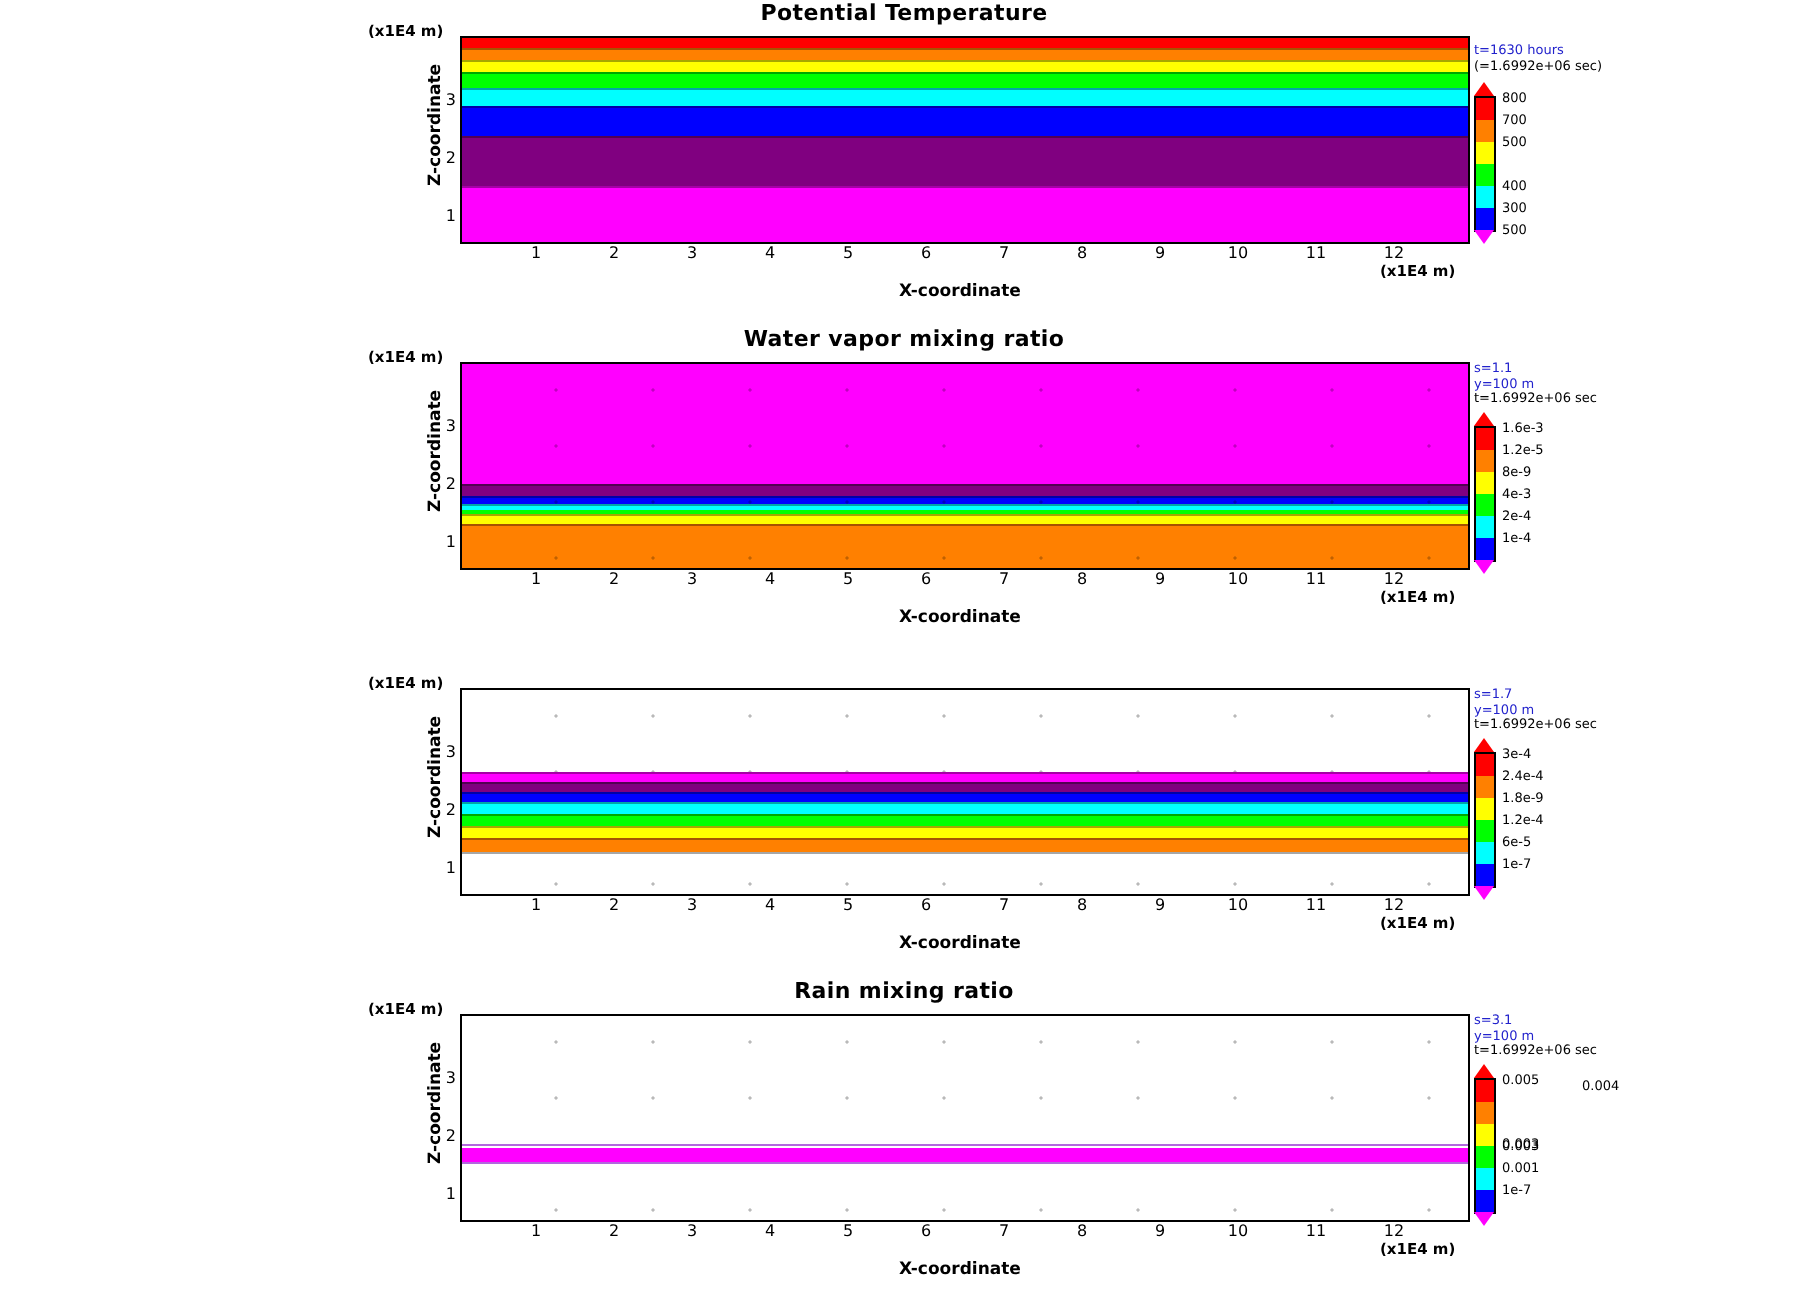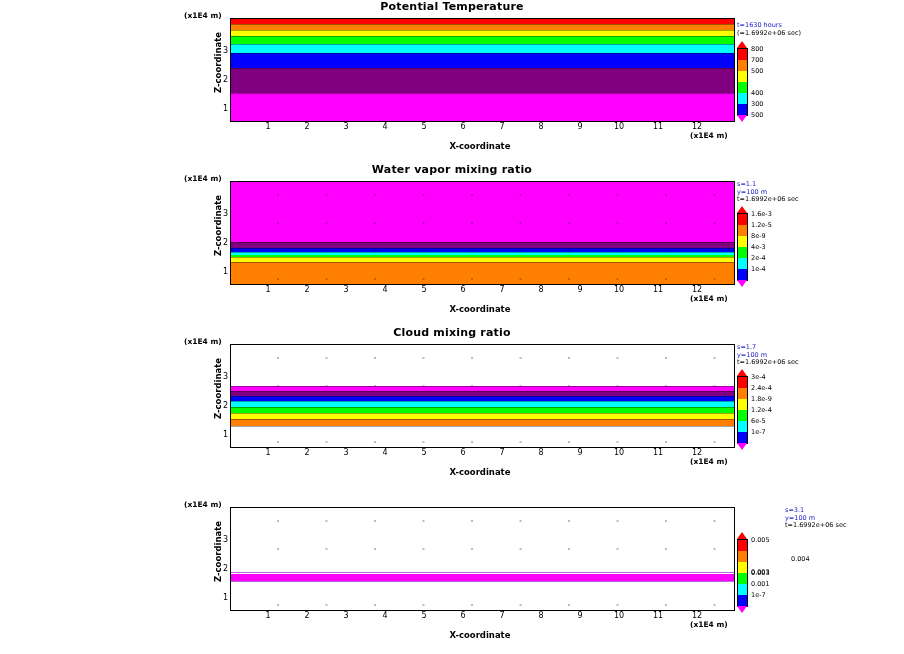--- a/index.html
+++ b/index.html
@@ -209,21 +209,20 @@
       <div class="cbtick" style="top:-3px;">1.6e-3</div>
       <div class="cbtick" style="top:8px;">1.2e-5</div>
       <div class="cbtick" style="top:19px;">8e-9</div>
       <div class="cbtick" style="top:30px;">4e-3</div>
       <div class="cbtick" style="top:41px;">2e-4</div>
       <div class="cbtick" style="top:52px;">1e-4</div>
     </div>
   </div>
 
   <div class="panel" style="top:326px;height:160px;">
-    <div class="title" style="top:0px;">Cloud mixing ratio</div>
 
     <div class="zunit" style="left:184px;top:11px;">(x1E4 m)</div>
     <div class="ylabel" style="left:178px;top:48px;width:80px;">Z-coordinate</div>
 
     <div class="yticks" style="left:214px;top:20px;height:100px;">
       <div class="ytick" style="top:88px;">1</div>
       <div class="ytick" style="top:59px;">2</div>
       <div class="ytick" style="top:30px;">3</div>
     </div>
 
@@ -284,20 +283,21 @@
       <div class="cbtick" style="top:-3px;">3e-4</div>
       <div class="cbtick" style="top:8px;">2.4e-4</div>
       <div class="cbtick" style="top:19px;">1.8e-9</div>
       <div class="cbtick" style="top:30px;">1.2e-4</div>
       <div class="cbtick" style="top:41px;">6e-5</div>
       <div class="cbtick" style="top:52px;">1e-7</div>
     </div>
   </div>
 
   <div class="panel" style="top:489px;height:165px;">
+    <div class="title" style="top:0px;">Rain mixing ratio</div>
 
     <div class="zunit" style="left:184px;top:11px;">(x1E4 m)</div>
     <div class="ylabel" style="left:178px;top:48px;width:80px;">Z-coordinate</div>
 
     <div class="yticks" style="left:214px;top:20px;height:100px;">
       <div class="ytick" style="top:88px;">1</div>
       <div class="ytick" style="top:59px;">2</div>
       <div class="ytick" style="top:30px;">3</div>
     </div>
 
@@ -320,38 +320,38 @@
       <div class="xtick" style="left:311px;">8</div>
       <div class="xtick" style="left:350px;">9</div>
       <div class="xtick" style="left:389px;">10</div>
       <div class="xtick" style="left:428px;">11</div>
       <div class="xtick" style="left:467px;">12</div>
     </div>
 
     <div class="xunit" style="left:690px;top:131px;">(x1E4 m)</div>
     <div class="xlabel" style="left:400px;top:141px;width:160px;">X-coordinate</div>
 
-    <div class="legend" style="left:737px;top:18px;margin-left:48px;">
+    <div class="legend" style="left:737px;top:18px;">
       <div class="ltext blue">s=3.1</div>
       <div class="ltext blue">y=100 m</div>
       <div class="ltext">t=1.6992e+06 sec</div>
     </div>
     <div class="arrowup" style="left:737px;top:43px;border-bottom:7px solid #ff0000;"></div>
     <div class="cbar" style="left:737px;top:50px;height:66px;">
       <div class="seg" style="top:0px;height:11px;background:#ff0000;"></div>
       <div class="seg" style="top:11px;height:11px;background:#ff8000;"></div>
       <div class="seg" style="top:22px;height:11px;background:#ffff00;"></div>
       <div class="seg" style="top:33px;height:11px;background:#00ff00;"></div>
       <div class="seg" style="top:44px;height:11px;background:#00ffff;"></div>
       <div class="seg" style="top:55px;height:11px;background:#0000ff;"></div>
     </div>
     <div class="arrowdn" style="left:737px;top:117px;border-top:7px solid #ff00ff;"></div>
     <div class="cbticks" style="left:751px;top:50px;">
       <div class="cbtick" style="top:-3px;">0.005</div>
-      <div class="cbtick" style="top:16px;padding-left:40px;">0.004</div>
+      <div class="cbtick" style="top:0;padding-left:40px;">0.004</div>
       <div class="cbtick" style="top:29px;">0.003</div>
       <div class="cbtick" style="top:30px;">0.003</div>
       <div class="cbtick" style="top:41px;">0.001</div>
       <div class="cbtick" style="top:52px;">1e-7</div>
     </div>
   </div>
 
 </div>
 
 </body></html>

